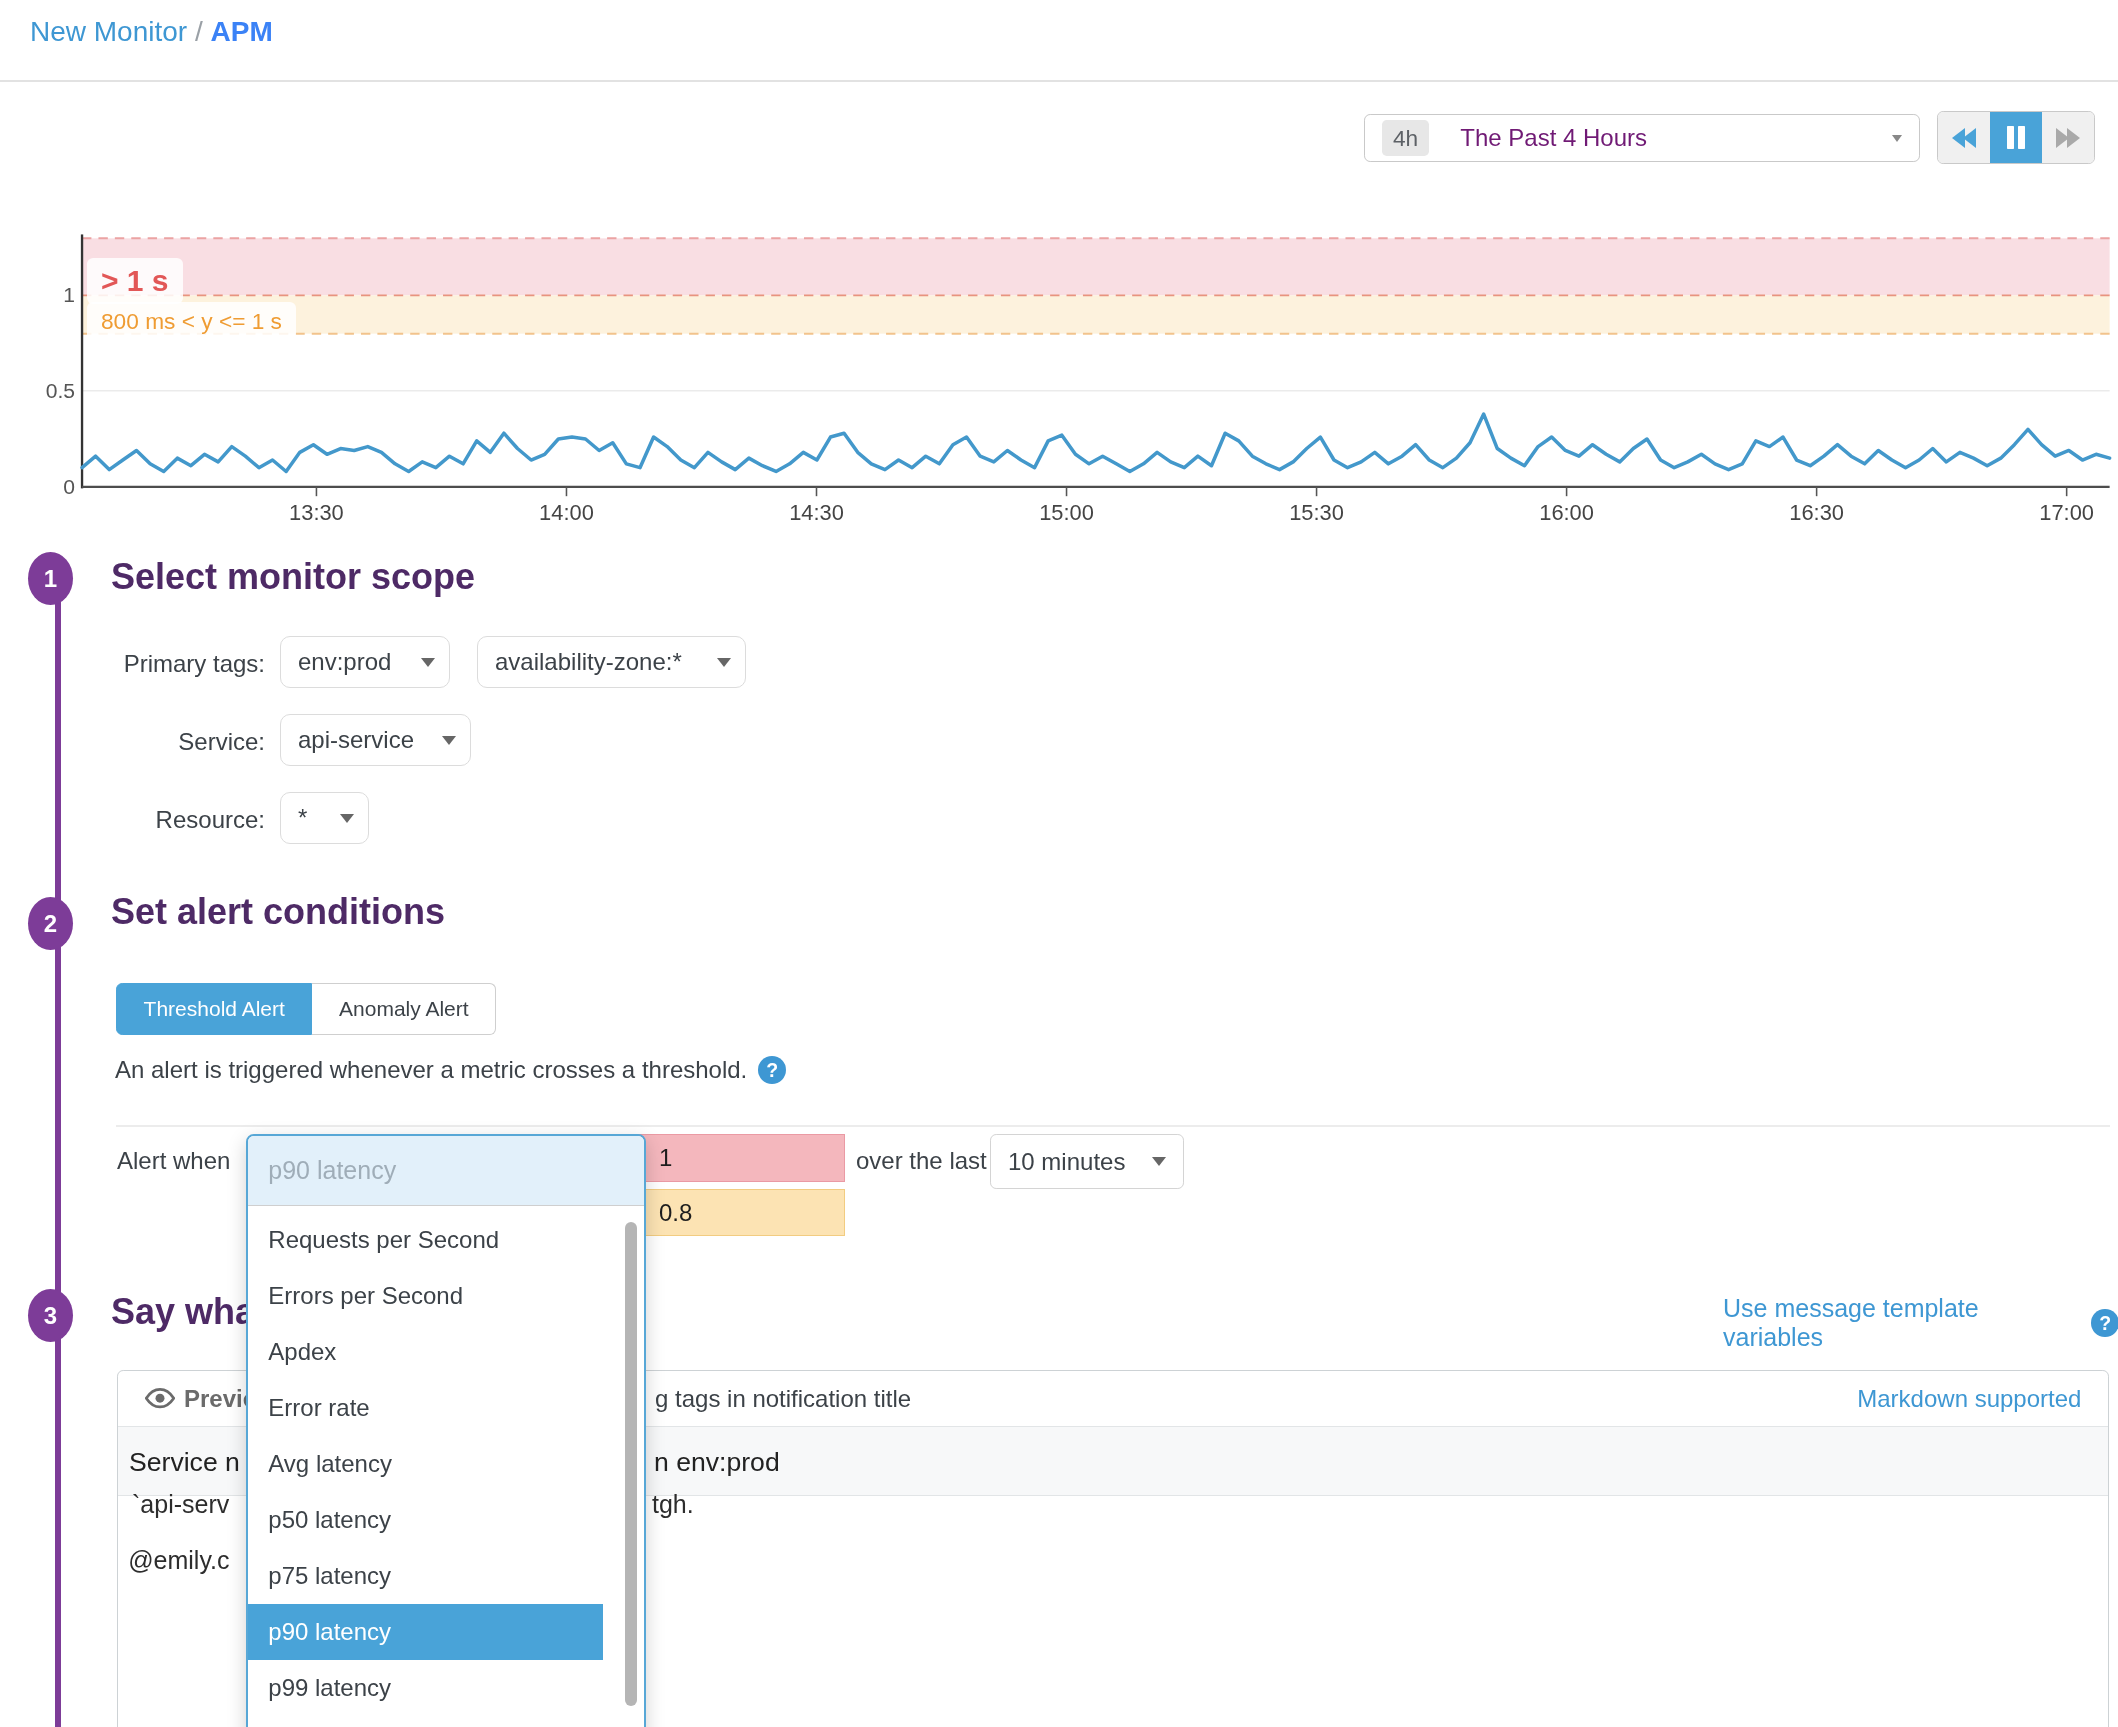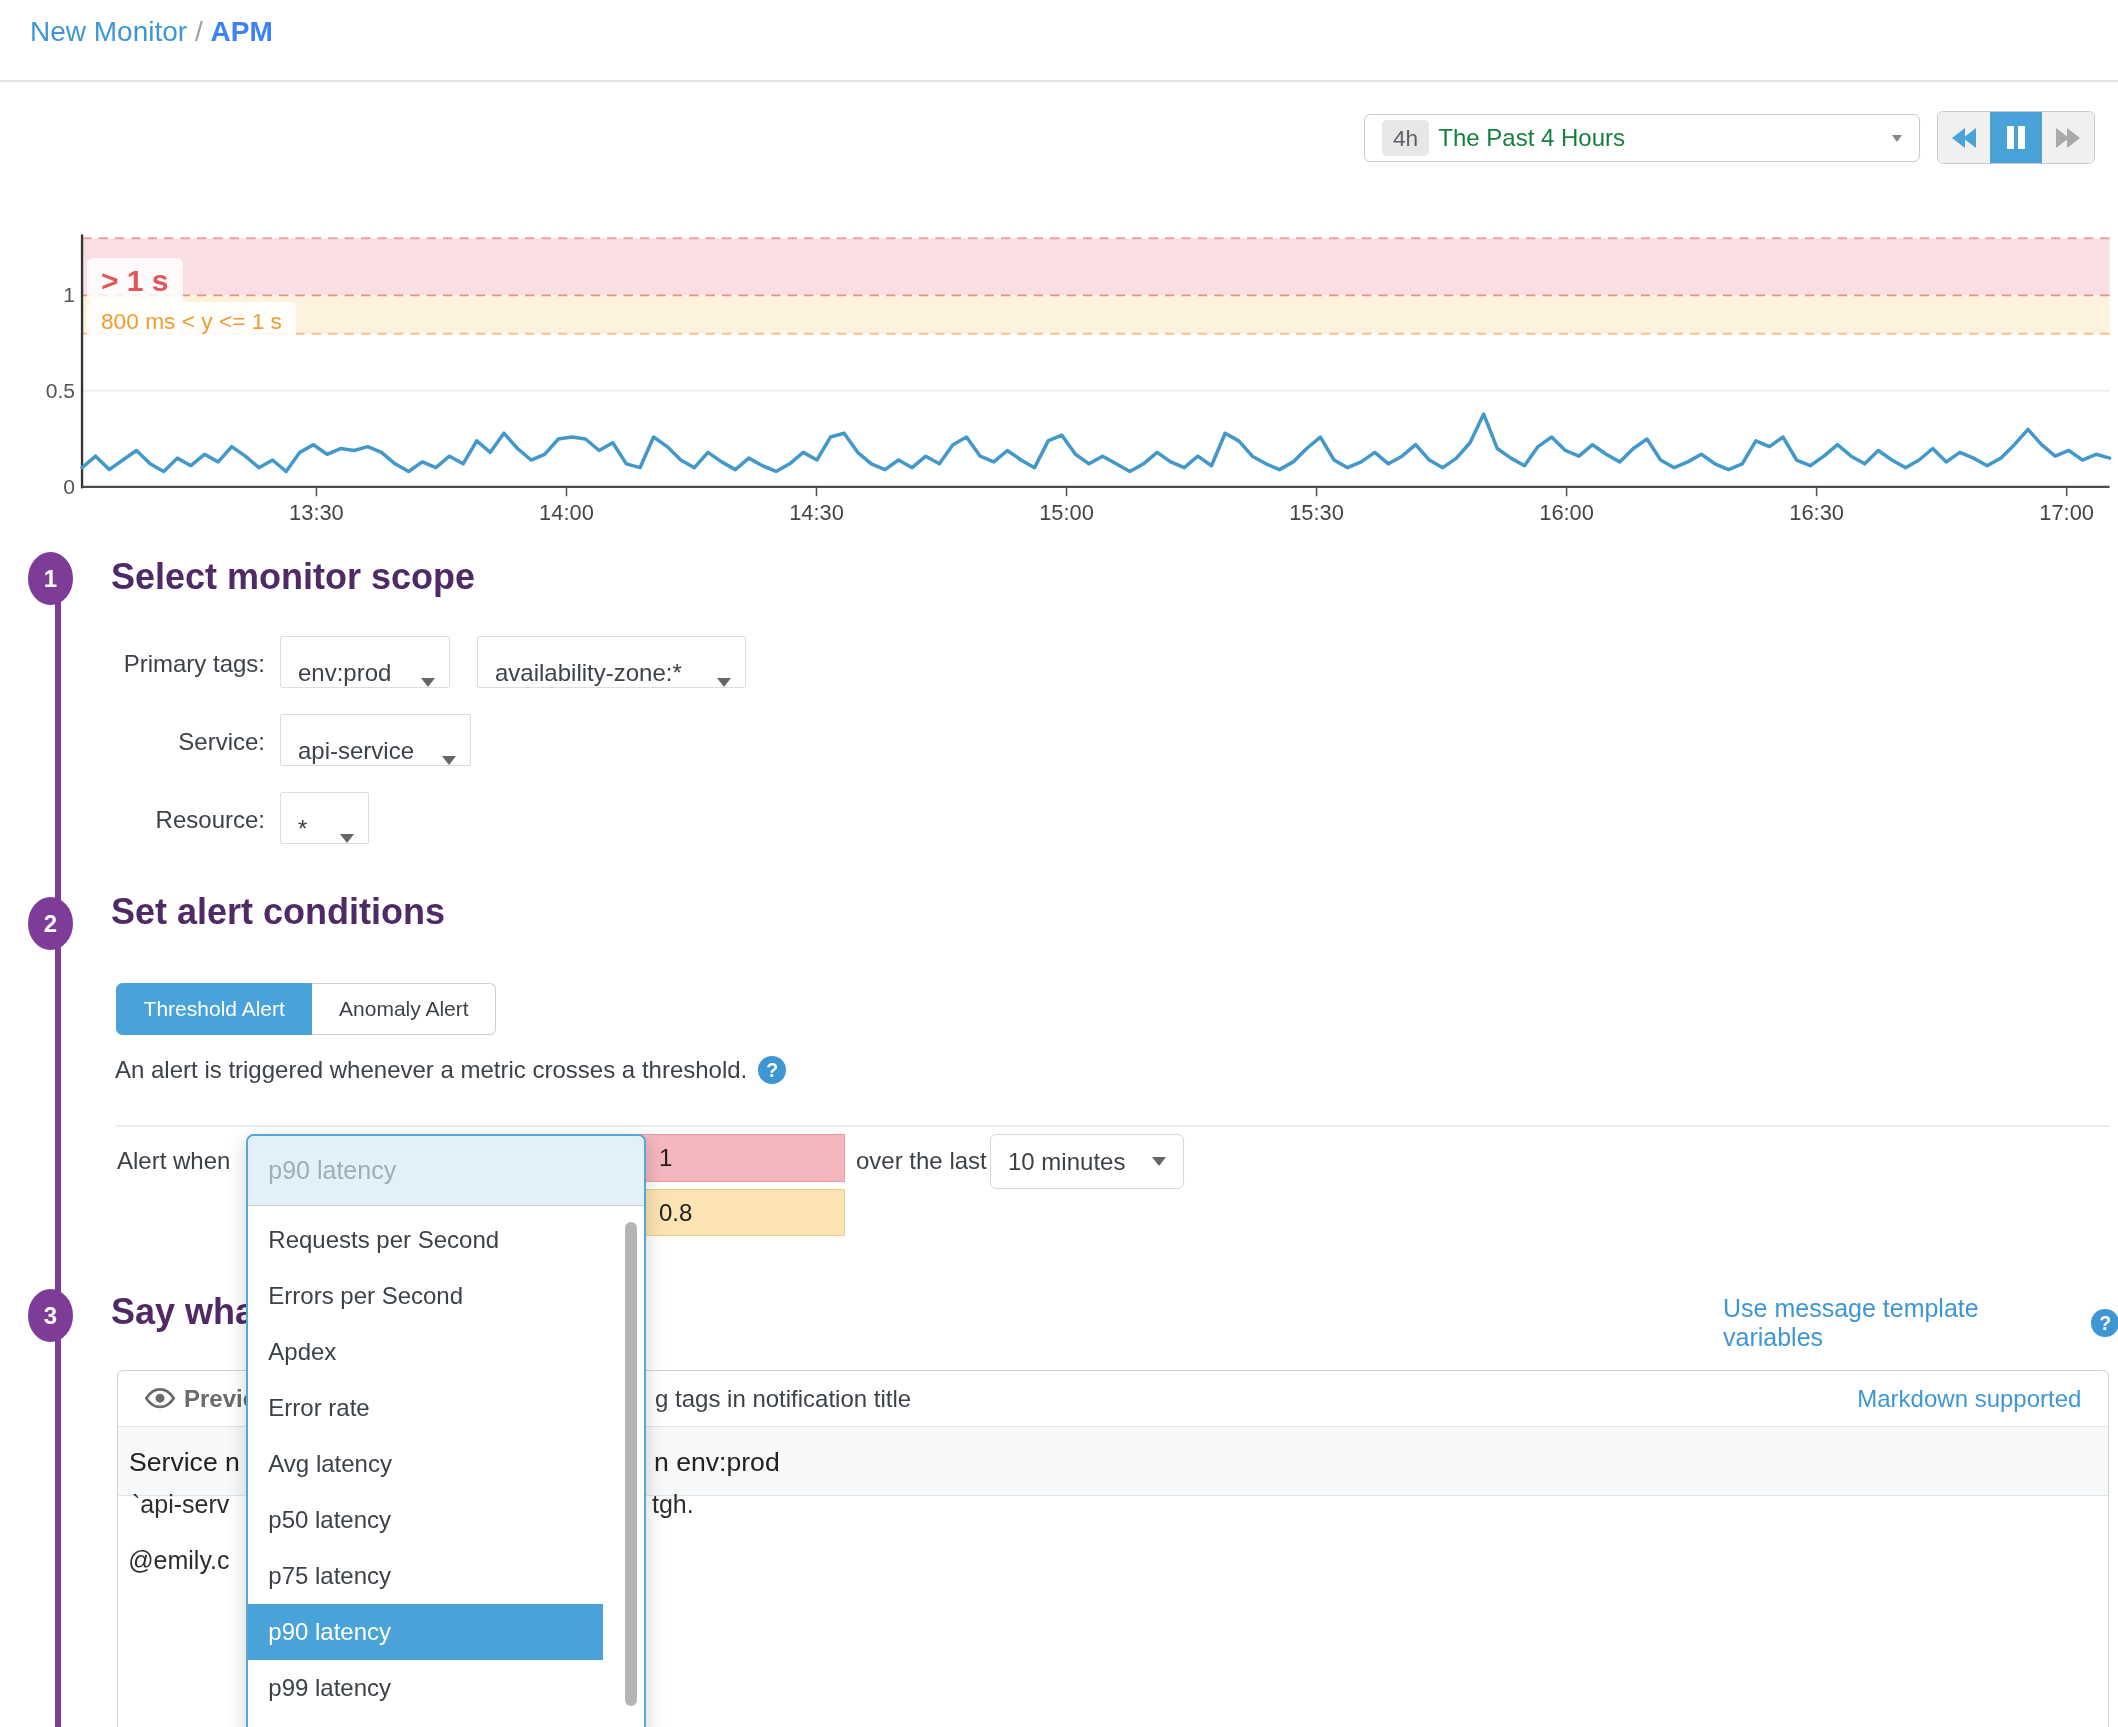--- a/index.html
+++ b/index.html
@@ -17,21 +17,21 @@
   
   .breadcrumb{position:absolute;left:30px;top:15.6px;font-size:28px}
   .breadcrumb .link{color:var(--link-blue);cursor:pointer}
   .breadcrumb .sep{color:#9aa0a6;margin:0 7.8px}
   .breadcrumb .current{color:#3b82f6;font-weight:bold}
   .top-divider{position:absolute;left:0;top:80px;width:2119px;height:1.6px;background:#e2e2e2}
 
   
   .time-select{position:absolute;left:1364px;top:114px;width:556px;height:48px;border:1.6px solid #c9c9c9;border-radius:6.2px;display:flex;align-items:center;padding:0 17px;background:#fff;cursor:pointer}
   .time-badge{background:#e7e7e7;border-radius:4.7px;padding:4.7px 11px;font-size:22.7px;color:#5d6166}
-  .time-label{margin-left:9px;font-size:24px;color:#15803d}
+  .time-label{margin-left:31px;font-size:24px;color:#701a75}
   .caret{width:0;height:0;border-left:7px solid transparent;border-right:7px solid transparent;border-top:9.4px solid #666}
   .caret.small{border-left-width:5.5px;border-right-width:5.5px;border-top-width:7px;border-top-color:#888}
   .time-select .caret{margin-left:auto}
   .play-group{position:absolute;left:1937px;top:111px;width:158px;height:53px;border:1.6px solid #c9c9c9;border-radius:6.2px;overflow:hidden;display:flex}
   .play-btn{flex:1;display:flex;align-items:center;justify-content:center;gap:3.1px;background:#f0f0f0;cursor:pointer}
   .play-btn.pause{background:var(--active-blue)}
   .tri-l{width:0;height:0;border-top:10.2px solid transparent;border-bottom:10.2px solid transparent;border-right:13.3px solid var(--active-blue)}
   .tri-r{width:0;height:0;border-top:10.2px solid transparent;border-bottom:10.2px solid transparent;border-left:13.3px solid #a9a9a9}
   .pause-bar{width:7px;height:23.4px;background:#fff;border-radius:0.8px}
   .pause .pause-bar+ .pause-bar{margin-left:1.6px}
@@ -42,21 +42,21 @@
   .zone-label.red{left:87px;top:258px;color:#e25757;font-size:30px}
   .zone-label.orange{left:87px;top:302px;color:#ef9c33;font-size:22.7px;font-weight:normal}
 
   
   .step-rail{position:absolute;left:55px;top:594px;width:6.2px;height:1134px;background:var(--step-purple)}
   .step-circle{position:absolute;left:28px;width:45px;height:53px;border-radius:50%;background:var(--step-purple);color:#fff;font-size:24px;font-weight:bold;display:flex;align-items:center;justify-content:center}
   .section-title{position:absolute;left:111px;font-size:36px;font-weight:bold;color:var(--heading-purple)}
 
   
   .scope-label{position:absolute;width:156px;text-align:right;font-size:24px;color:#3c4248}
-  .scope-btn{position:absolute;height:52px;border:1.6px solid #dcdcdc;border-radius:2px;background:#fff;display:flex;align-items:flex-end;justify-content:space-between;padding:0 14px 0 17px;font-size:24px;color:#3c4248;cursor:pointer;gap:15.6px}
+  .scope-btn{position:absolute;height:52px;border:1.6px solid #dcdcdc;border-radius:10px;background:#fff;display:flex;align-items:center;justify-content:space-between;padding:0 14px 0 17px;font-size:24px;color:#3c4248;cursor:pointer;gap:15.6px}
 
   
   .tabs{position:absolute;left:116px;top:983px;height:52px;display:flex}
   .tab{display:flex;align-items:center;padding:0 26.6px;font-size:21px;cursor:pointer}
   .tab.active{background:var(--active-blue);color:#fff;border:1.6px solid var(--active-blue);border-radius:6.2px 0 0 6.2px}
   .tab.inactive{background:#fff;color:#3c4248;border:1.6px solid #cfcfcf;border-left:none;border-radius:0 6.2px 6.2px 0}
 
   .alert-desc{position:absolute;left:115px;top:1056px;font-size:24px;color:#3c4248;display:flex;align-items:center;gap:11px}
   .help-icon{display:inline-flex;width:28px;height:28px;border-radius:50%;background:var(--link-blue);color:#fff;font-size:19.5px;font-weight:bold;align-items:center;justify-content:center;cursor:pointer}
   .mid-divider{position:absolute;left:116px;top:1125px;width:1994px;height:1.6px;background:#ececec}

